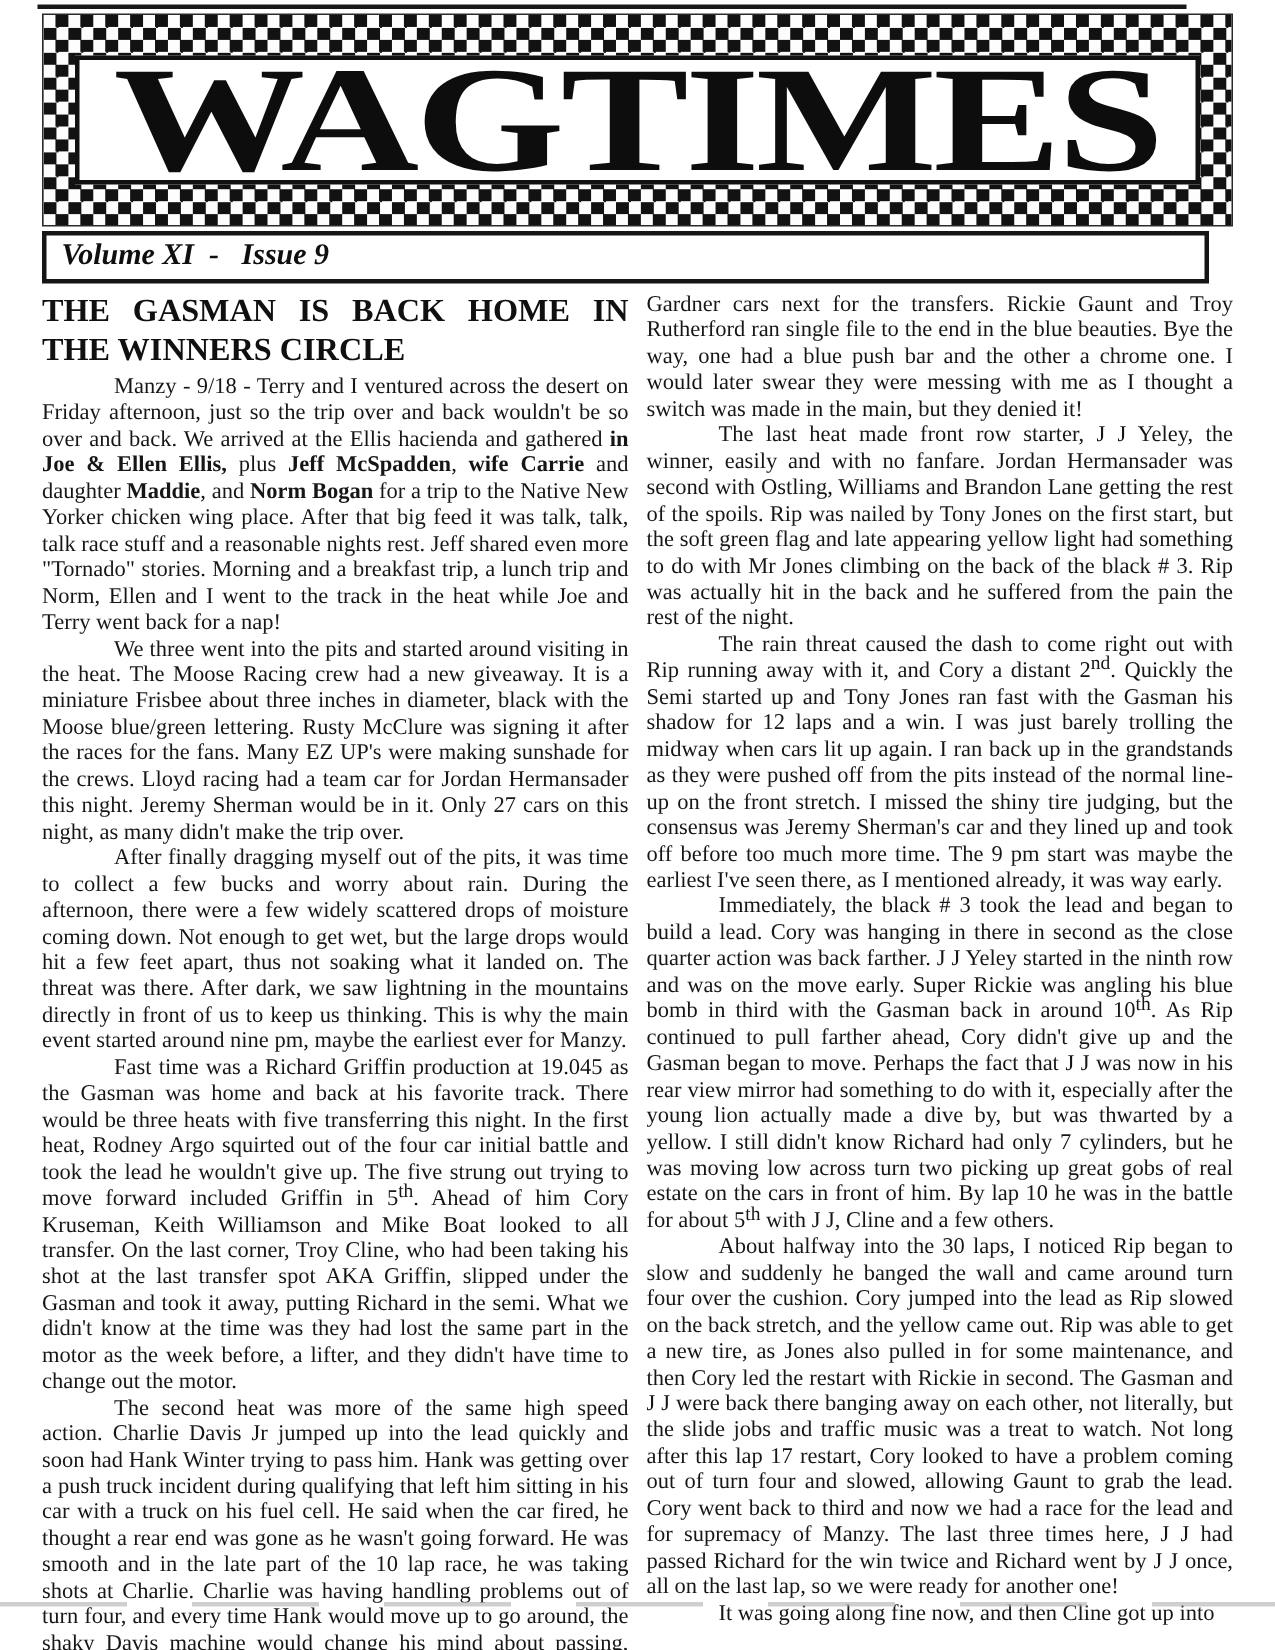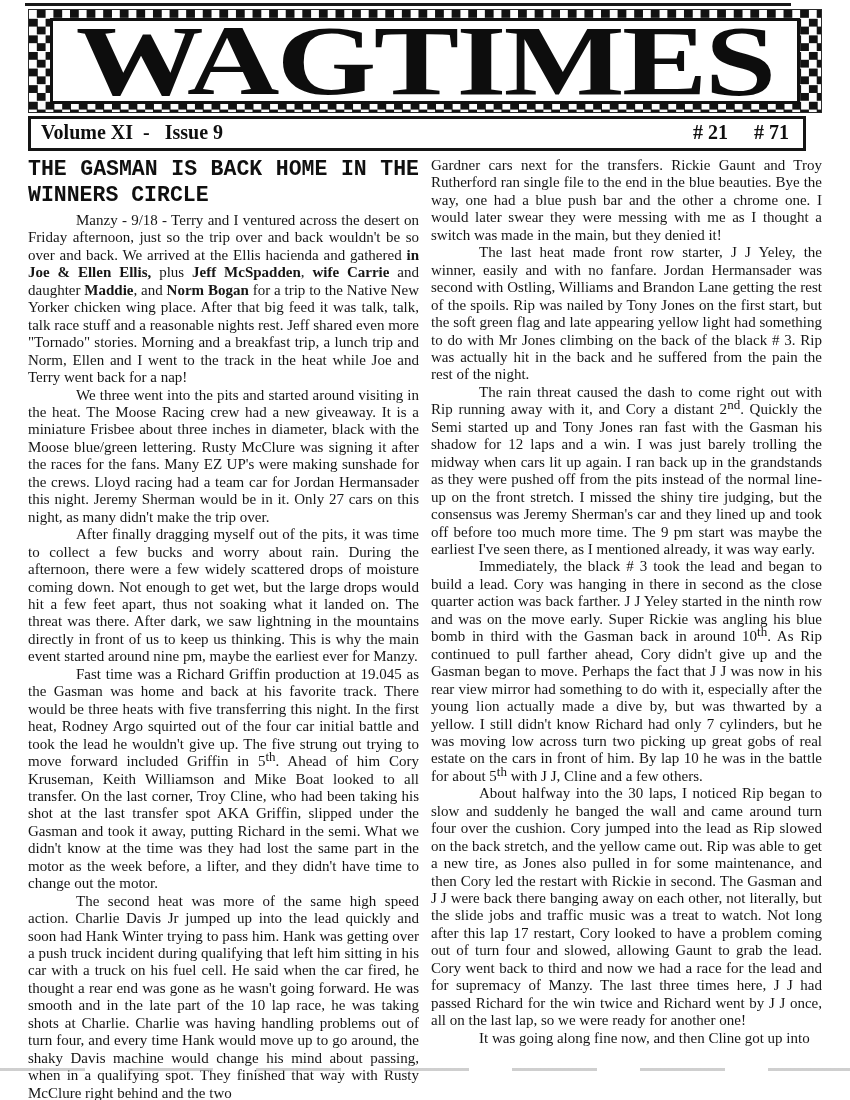--- a/index.html
+++ b/index.html
@@ -2,38 +2,38 @@
 <html><head>
 <meta charset="utf-8">
 <style>
   html,body{margin:0;padding:0;background:#ffffff;}
   body{width:850px;height:1100px;overflow:hidden;
        font-family:"Liberation Serif","DejaVu Serif",serif;color:#161616;}
   .page{position:relative;width:850px;height:1100px;padding:2px 28px 0;box-sizing:border-box;}
 
   .top-rule{height:3px;background:#181818;width:766px;margin:1px 0 3px -3px;}
 
-  .masthead{border:1px solid #2a2a2a;padding:8px 21px;
+  .masthead{border:1px solid #2a2a2a;padding:27px 21px;
     background:repeating-conic-gradient(#121212 0% 25%, #fdfdfd 0% 50%);
     background-size:16.6px 16.6px;}
   .masthead-box{border:3px solid #111;background:#fff;height:80px;
     display:flex;align-items:center;justify-content:center;}
   .masthead-title{font-weight:bold;font-size:100px;line-height:.9;letter-spacing:-2px;
     transform:scaleX(1.28);transform-origin:center;white-space:nowrap;color:#0d0d0d;}
 
   .issue-bar{display:flex;align-items:baseline;border:3px solid #151515;
-    margin:3px 16px 0 0;padding:2px 14px 4px 10px;font-weight:bold;font-size:20px;color:#0f0f0f;}
+    margin:3px 16px 0 0;padding:2px 14px 4px 10px;font-weight:bold;font-size:20px;color:#0f0f0f;font-style:italic;}
   .issue-bar .vol{flex:1;text-align:left;white-space:pre;}
   .issue-bar .date{flex:0 0 auto;white-space:nowrap;}
   .issue-bar .nums{flex:1;display:flex;justify-content:flex-end;gap:26px;white-space:pre;}
 
   .columns{display:flex;gap:12px;margin-top:6px;}
   .col{flex:1;min-width:0;text-align:justify;font-size:15px;line-height:17.45px;}
   .headline{font-size:21.5px;line-height:25.5px;font-weight:bold;margin:0 0 4px;
-    text-align:justify;color:#101010;font-family:Liberation Mono, monospace;}
+    text-align:justify;color:#101010;}
   .para{margin:0;}
   .para.indent{text-indent:48px;}
   sup{font-size:13px;line-height:0;vertical-align:5px;}
   b{font-weight:bold;}
 
   .scan-line{position:absolute;left:0;top:1068px;width:850px;height:3px;opacity:.65;
     background:repeating-linear-gradient(90deg,#b5b5b5 0 85px,transparent 85px 128px);}
 </style>
 </head>
 <body>
@@ -42,24 +42,20 @@
   <div class="top-rule"></div>
 
   <div class="masthead">
     <div class="masthead-box">
       <div class="masthead-title">WAGTIMES</div>
     </div>
   </div>
 
   <div class="issue-bar">
     <span class="vol">Volume XI -  Issue 9</span>
-    <span class="nums">
-      <span># 21</span>
-      <span># 71</span>
-    </span>
   </div>
 
   <div class="columns">
     <div class="col">
       <h1 class="headline">THE GASMAN IS BACK HOME IN THE WINNERS CIRCLE</h1>
     <p class="para indent"><span>Manzy - 9/18 - Terry and I ventured across the desert on Friday afternoon, just so the trip over and back wouldn't be so over and back. We arrived at the Ellis hacienda and gathered </span><b>in Joe &amp; Ellen Ellis,</b><span> plus </span><b>Jeff McSpadden</b><span>, </span><b>wife Carrie</b><span> and daughter </span><b>Maddie</b><span>, and </span><b>Norm Bogan</b><span> for a trip to the Native New Yorker chicken wing place. After that big feed it was talk, talk, talk race stuff and a reasonable nights rest. Jeff shared even more "Tornado" stories. Morning and a breakfast trip, a lunch trip and Norm, Ellen and I went to the track in the heat while Joe and Terry went back for a nap!</span></p>
         <p class="para indent"><span>We three went into the pits and started around visiting in the heat. The Moose Racing crew had a new giveaway. It is a miniature Frisbee about three inches in diameter, black with the Moose blue/green lettering. Rusty McClure was signing it after the races for the fans. Many EZ UP's were making sunshade for the crews. Lloyd racing had a team car for Jordan Hermansader this night. Jeremy Sherman would be in it. Only 27 cars on this night, as many didn't make the trip over.</span></p>
         <p class="para indent"><span>After finally dragging myself out of the pits, it was time to collect a few bucks and worry about rain. During the afternoon, there were a few widely scattered drops of moisture coming down. Not enough to get wet, but the large drops would hit a few feet apart, thus not soaking what it landed on. The threat was there. After dark, we saw lightning in the mountains directly in front of us to keep us thinking. This is why the main event started around nine pm, maybe the earliest ever for Manzy.</span></p>
         <p class="para indent"><span>Fast time was a Richard Griffin production at 19.045 as the Gasman was home and back at his favorite track. There would be three heats with five transferring this night. In the first heat, Rodney Argo squirted out of the four car initial battle and took the lead he wouldn't give up.  The five strung out trying to move forward included Griffin in 5</span><sup>th</sup><span>. Ahead of him Cory Kruseman, Keith Williamson and Mike Boat looked to all transfer. On the last corner, Troy Cline, who had been taking his shot at the last transfer spot AKA Griffin, slipped under the Gasman and took it away, putting Richard in the semi. What we didn't know at the time was they had lost the same part in the motor as the week before, a lifter, and they didn't have time to change out the motor.</span></p>
         <p class="para indent"><span>The second heat was more of the same high speed action. Charlie Davis Jr jumped up into the lead quickly and soon had Hank Winter trying to pass him. Hank was getting over a push truck incident during qualifying that left him sitting in his car with a truck on his fuel cell. He said when the car fired, he thought a rear end was gone as he wasn't going forward. He was smooth and in the late part of the 10 lap race, he was taking shots at Charlie. Charlie was having handling problems out of turn four, and every time Hank would move up to go around, the shaky Davis machine would change his mind about passing, when in a qualifying spot. They finished that way with Rusty McClure right behind and the two</span></p>

